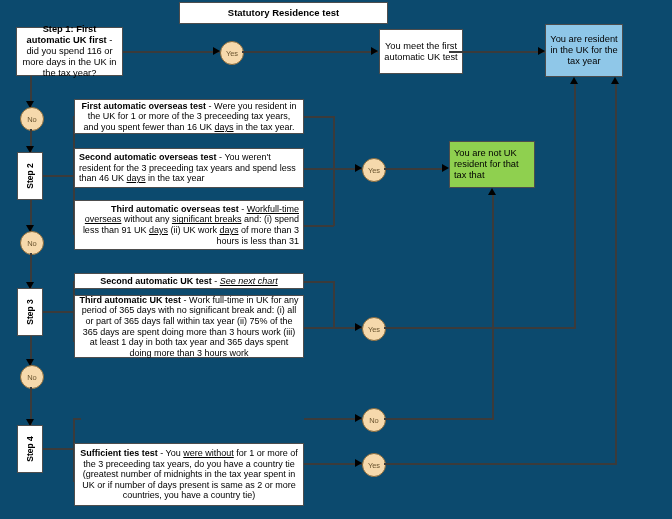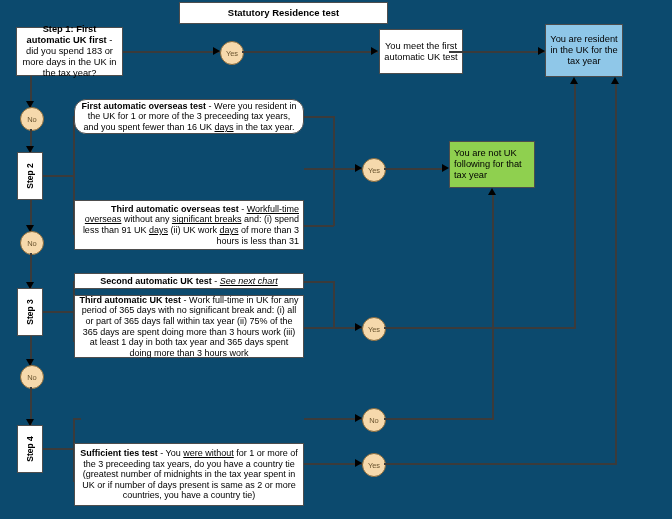--- a/index.html
+++ b/index.html
@@ -51,21 +51,21 @@
 <body>
 
 <div id="canvas">
 
   <div class="box title-box" style="left:179px;top:2px;width:209px;height:22px;">
     <span class="pad">Statutory Residence test</span>
   </div>
 
   <div class="box q-box" style="left:16px;top:27px;width:107px;height:49px;">
     <span class="pad">
-      <b>Step 1: First automatic UK first</b><span> - did you spend 183 or more days in the UK in the tax year?</span>
+      <b>Step 1: First automatic UK first</b><span> - did you spend 116 or more days in the UK in the tax year?</span>
     </span>
   </div>
 
   <div class="ln lh thick" style="left:123px;top:51px;width:97px;"></div>
   <div class="arw arw-r" style="left:213px;top:47px;"></div>
   <div class="conn" style="left:220px;top:41px;">
     <span>Yes</span>
   </div>
   <div class="ln lh thick" style="left:242px;top:51px;width:136px;"></div>
   <div class="arw arw-r" style="left:371px;top:47px;"></div>
@@ -75,47 +75,52 @@
   </div>
 
   <div class="ln lh thick" style="left:449px;top:51px;width:96px;"></div>
   <div class="arw arw-r" style="left:538px;top:47px;"></div>
 
   <div class="box term-box blue" style="left:545px;top:24px;width:78px;height:53px;">
     <span class="pad">You are resident in the UK for the tax year</span>
   </div>
 
   <div class="box term-box green" style="left:449px;top:141px;width:86px;height:47px;">
-    <span class="pad">You are not UK following for that tax year</span>
+    <span class="pad">You are not UK resident for that tax that</span>
   </div>
 
   <div class="ln lv thick" style="left:30px;top:76px;height:31px;"></div>
   <div class="arw arw-d" style="left:26px;top:101px;"></div>
   <div class="conn" style="left:20px;top:107px;">
     <span>No</span>
   </div>
 
   <div class="ln lv thick" style="left:30px;top:129px;height:23px;"></div>
   <div class="arw arw-d" style="left:26px;top:146px;"></div>
 
   <div class="step-box" style="left:17px;top:152px;width:26px;height:48px;">
     <span>Step 2</span>
   </div>
 
   <div class="ln lh thick" style="left:43px;top:175px;width:31px;"></div>
   <div class="ln lv thick" style="left:73px;top:116px;height:118px;"></div>
   <div class="ln lh thick" style="left:73px;top:116px;width:8px;"></div>
   <div class="ln lh thick" style="left:73px;top:233px;width:8px;"></div>
 
-  <div class="box test-box" style="left:74px;top:99px;width:230px;height:35px;border-radius:12px;">
+  <div class="box test-box" style="left:74px;top:99px;width:230px;height:35px;">
     <span class="pad">
       <b>First automatic overseas test</b><span> - Were you resident in the UK for 1 or more of the 3 preceeding tax years, and you spent fewer than 16 UK </span><u>days</u><span> in the tax year.</span>
     </span>
   </div>
 
+  <div class="box test-box" style="left:74px;top:148px;width:230px;height:40px;text-align:left;">
+    <span class="pad" style="text-align:left;width:100%;">
+      <b>Second automatic overseas test</b><span> - You weren't resident for the 3 preceeding tax years and spend less than 46 UK </span><u>days</u><span> in the tax  year</span>
+    </span>
+  </div>
 
   <div class="box test-box" style="left:74px;top:200px;width:230px;height:50px;text-align:left;">
     <span class="pad" style="text-align:right;width:100%;">
       <b>Third automatic overseas test</b><span> - </span><u>Workfull-time overseas</u><span> without any </span><u>significant breaks</u><span> and: (i) spend less than 91 UK </span><u>days</u><span> (ii) UK work </span><u>days</u><span> of more than 3 hours is less than 31</span>
     </span>
   </div>
 
   <div class="ln lh thick" style="left:304px;top:116px;width:30px;"></div>
   <div class="ln lh thick" style="left:304px;top:168px;width:58px;"></div>
   <div class="ln lh thick" style="left:304px;top:225px;width:30px;"></div>

